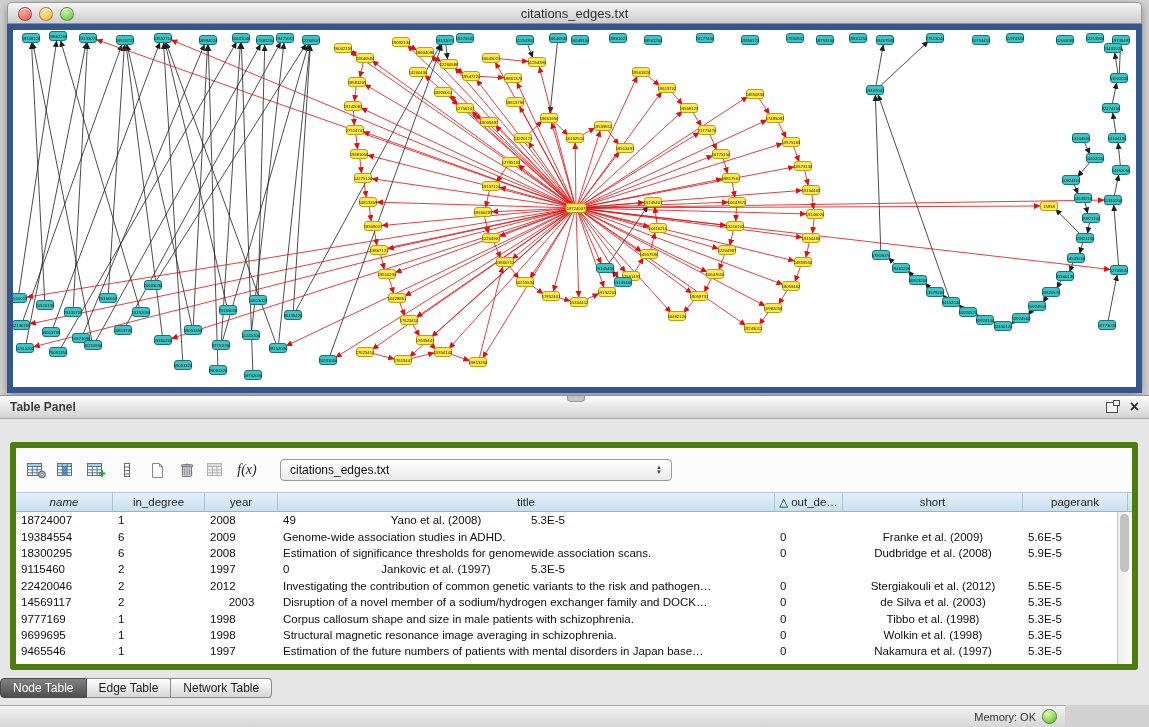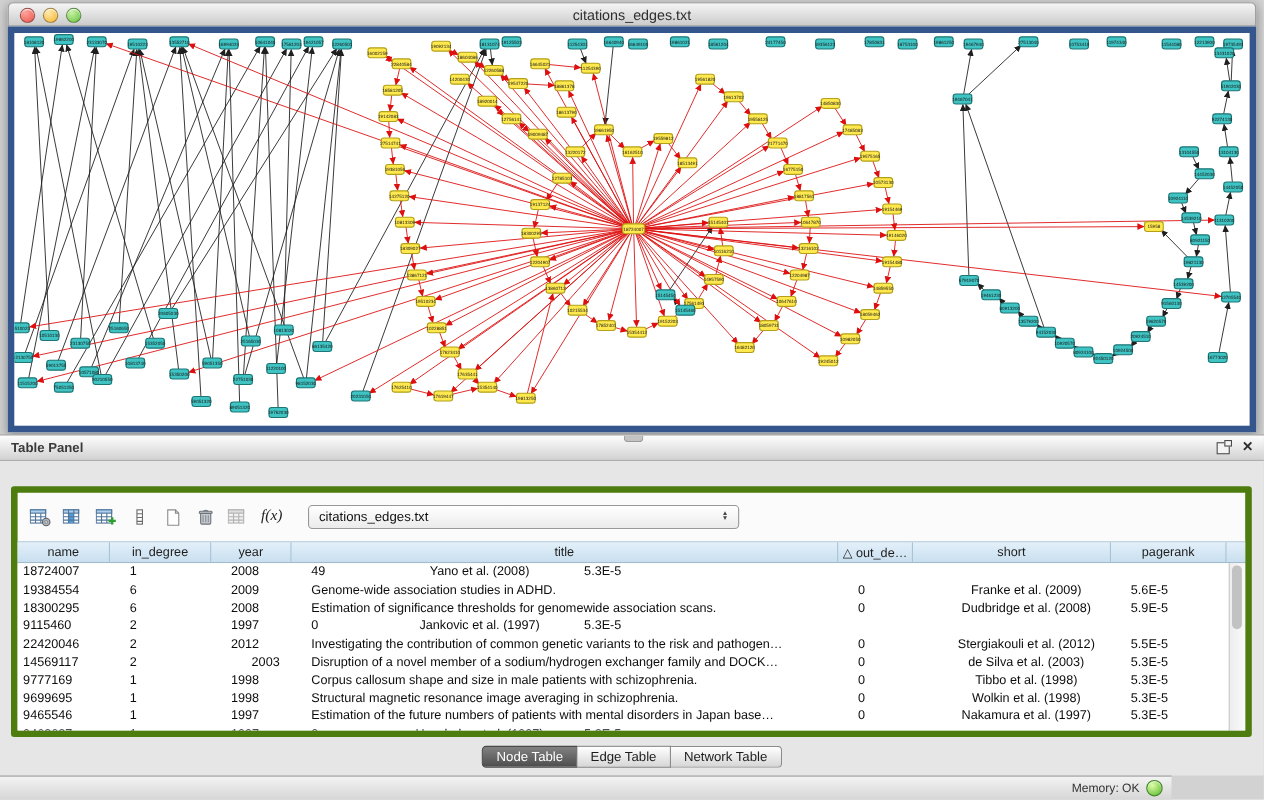--- a/index.html
+++ b/index.html
@@ -38,21 +38,21 @@
   .tbl{position:absolute;top:44px;left:0;right:0;bottom:0;}
   .tbl-header{display:flex;height:20px;background:linear-gradient(#e3f0fa,#c9dfEF);border-top:1px solid #b3cbdb;border-bottom:1px solid #98b4c8;font-size:11.5px;color:#1d1d1d;box-sizing:border-box;}
   .tbl-col{display:flex;align-items:center;justify-content:center;border-right:1px solid #a9c3d6;box-sizing:border-box;overflow:hidden;white-space:nowrap;}
   .tbl-col.filler{border-right:none;}
   .tbl-body{position:absolute;top:20px;left:0;right:15px;bottom:0;overflow:hidden;background:#ffffff;}
   .tbl-row{display:flex;height:16.4px;font-size:11.5px;color:#0d0d0d;align-items:center;}
   .tbl-cell{padding:0 5px;overflow:hidden;white-space:nowrap;box-sizing:border-box;flex:0 0 auto;}
   .scrollbar{position:absolute;top:20px;right:0;bottom:0;width:15px;background:linear-gradient(to right,#ededed,#fafafa);border-left:1px solid #c6c6c6;box-sizing:border-box;}
   .thumb{position:absolute;top:2px;left:2px;width:9px;height:58px;border-radius:5px;background:#c2c2c2;}
 
-  .tabs{position:absolute;left:0;right:0;top:282px;display:flex;justify-content:center;}
+  .tabs{position:absolute;left:0;right:0;top:282px;display:flex;}
   .tab{height:20px;padding:0 12px;font-size:12px;display:flex;align-items:center;border:1px solid #8c8c8c;border-left-width:0;background:linear-gradient(#ffffff,#d6d6d6);color:#1c1c1c;box-sizing:border-box;}
   .tab.first{border-radius:4px 0 0 4px;border-left-width:1px;}
   .tab.last{border-radius:0 4px 4px 0;}
   .tab.active{background:linear-gradient(#828282,#4d4d4d);color:#ffffff;border-color:#4a4a4a;}
 
   .status-bar{position:absolute;left:0;top:705px;width:1065px;height:22px;background:linear-gradient(#f3f3f3,#d6d6d6);border-top:1px solid #a5a5a5;display:flex;align-items:center;justify-content:flex-end;padding-right:8px;gap:6px;font-size:11px;color:#333;box-sizing:border-box;}
   .mem-dot{width:13px;height:13px;border-radius:50%;border:1px solid #3e8420;background:radial-gradient(circle at 35% 30%,#dcffa5,#55b32b);box-shadow:inset 0 1px 1px rgba(255,255,255,.8);}
 </style>
 </head>
 <body>
@@ -1010,21 +1010,21 @@
         <span>citations_edges.txt</span>
         <span class="combo-arrows">
           <span>▲</span>
           <span>▼</span>
         </span>
       </div>
     </div>
 
     <div class="tbl">
       <div class="tbl-header">
-          <div class="tbl-col" style="width: 84px;">name</div>
+          <div class="tbl-col" style="width: 97px; font-style: italic;">name</div>
           <div class="tbl-col" style="width: 92px;">in_degree</div>
           <div class="tbl-col" style="width: 73px;">year</div>
           <div class="tbl-col" style="width: 497px;">title</div>
           <div class="tbl-col" style="width: 68px;">△ out_de…</div>
           <div class="tbl-col" style="width: 180px;">short</div>
           <div class="tbl-col" style="width: 105px;">pagerank</div>
           <div class="tbl-col filler" style="flex: 1 1 0%;"></div>
         </div>
       <div class="tbl-body">
           <div class="tbl-row">

